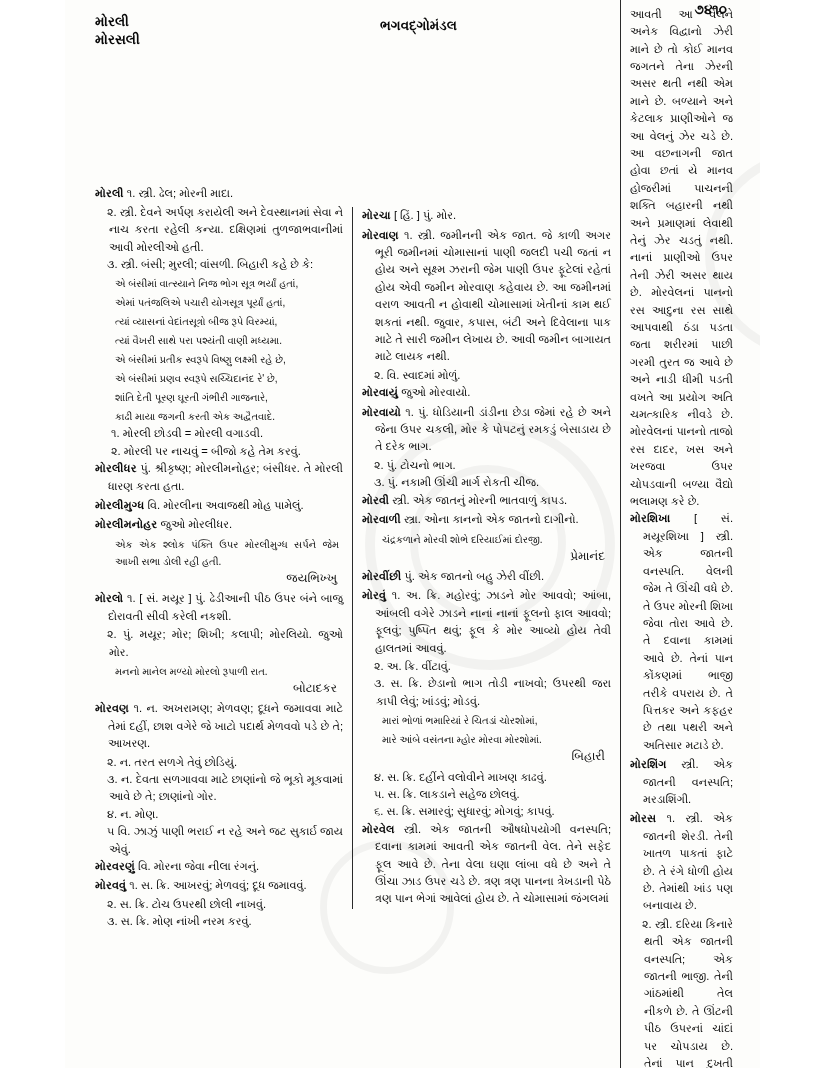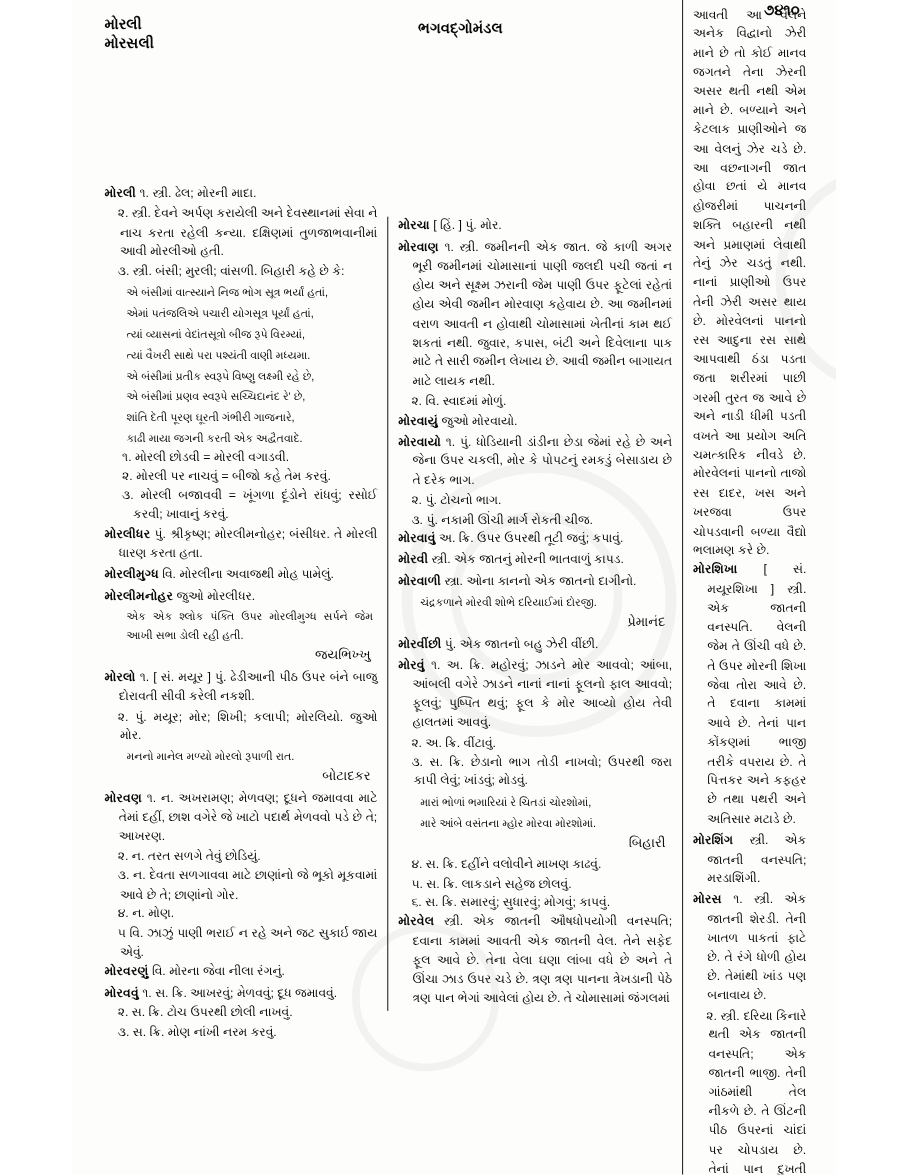--- a/index.html
+++ b/index.html
@@ -159,21 +159,20 @@
         <p class="quote">એ બંસીમાં વાત્સ્યાને નિજ ભોગ સૂત્ર ભર્યાં હતાં,</p>
         <p class="quote">એમાં પતંજલિએ પચારી યોગસૂત્ર પૂર્યાં હતાં,</p>
         <p class="quote">ત્યાં વ્યાસનાં વેદાંતસૂત્રો બીજ રૂપે વિરમ્યાં,</p>
         <p class="quote">ત્યાં વૈખરી સાથે પરા પશ્યંતી વાણી મધ્યમા.</p>
         <p class="quote">એ બંસીમાં પ્રતીક સ્વરૂપે વિષ્ણુ લક્ષ્મી રહે છે,</p>
         <p class="quote">એ બંસીમાં પ્રણવ સ્વરૂપે સચ્ચિદાનંદ રે' છે,</p>
         <p class="quote">શાંતિ દેતી પૂરણ ઘૂરતી ગંભીરી ગાજનારે,</p>
         <p class="quote">કાઢી માયા જગની કરતી એક અદ્વૈતવાદે.</p>
         <p class="idiom">૧. મોરલી છોડવી = મોરલી વગાડવી.</p>
         <p class="idiom">૨. મોરલી પર નાચવું = બીજો કહે તેમ કરવું.</p>
-        <p class="idiom">૩. મોરલી બજાવવી = ખૂંગળા દૂંડોને રાંધવું; રસોઈ કરવી; ખાવાનું કરવું.</p>
         <p class="entry"><span class="hw">મોરલીધર</span><span> પું. શ્રીકૃષ્ણ; મોરલીમનોહર; બંસીધર. તે મોરલી ધારણ કરતા હતા.</span></p>
         <p class="entry"><span class="hw">મોરલીમુગ્ધ</span><span> વિ. મોરલીના અવાજથી મોહ પામેલું.</span></p>
         <p class="entry"><span class="hw">મોરલીમનોહર</span><span> જુઓ મોરલીધર.</span></p>
         <p class="quote">એક એક શ્લોક પંક્તિ ઉપર મોરલીમુગ્ધ સર્પને જેમ આખી સભા ડોલી રહી હતી.</p>
         <p class="attrib">જયભિખ્ખુ</p>
         <p class="entry"><span class="hw">મોરલો</span><span> ૧. [ સં. મયૂર ] પું. ઢેડીઆની પીઠ ઉપર બંને બાજુ દોરાવતી સીવી કરેલી નકશી.</span></p>
         <p class="sense">૨. પું. મયૂર; મોર; શિખી; કલાપી; મોરલિયો. જુઓ મોર.</p>
         <p class="quote">મનનો માનેલ મળ્યો મોરલો રૂપાળી રાત.</p>
         <p class="attrib">બોટાદકર</p>
         <p class="entry"><span class="hw">મોરવણ</span><span> ૧. ન. અખરામણ; મેળવણ; દૂધને જમાવવા માટે તેમાં દહીં, છાશ વગેરે જે ખાટો પદાર્થ મેળવવો પડે છે તે; આખરણ.</span></p>
@@ -187,21 +186,20 @@
         <p class="sense">૩. સ. ક્રિ. મોણ નાંખી નરમ કરવું.</p>
       </div>
     <div class="col c2">
         <p class="entry"><span class="hw">મોરચા</span><span> [ હિં. ] પું. મોર.</span></p>
         <p class="entry"><span class="hw">મોરવાણ</span><span> ૧. સ્ત્રી. જમીનની એક જાત. જે કાળી અગર ભૂરી જમીનમાં ચોમાસાનાં પાણી જલદી પચી જતાં ન હોય અને સૂક્ષ્મ ઝરાની જેમ પાણી ઉપર ફૂટેલાં રહેતાં હોય એવી જમીન મોરવાણ કહેવાય છે. આ જમીનમાં વરાળ આવતી ન હોવાથી ચોમાસામાં ખેતીનાં કામ થઈ શકતાં નથી. જુવાર, કપાસ, બંટી અને દિવેલાના પાક માટે તે સારી જમીન લેખાય છે. આવી જમીન બાગાયત માટે લાયક નથી.</span></p>
         <p class="sense">૨. વિ. સ્વાદમાં મોળું.</p>
         <p class="entry"><span class="hw">મોરવાયું</span><span> જુઓ મોરવાયો.</span></p>
         <p class="entry"><span class="hw">મોરવાયો</span><span> ૧. પું. ધોડિયાની ડાંડીના છેડા જેમાં રહે છે અને જેના ઉપર ચકલી, મોર કે પોપટનું રમકડું બેસાડાય છે તે દરેક ભાગ.</span></p>
         <p class="sense">૨. પું. ટોચનો ભાગ.</p>
         <p class="sense">૩. પું. નકામી ઊંચી માર્ગ રોકતી ચીજ.</p>
-        <p class="entry"><span class="hw">મોરવાવું</span><span> અ. ક્રિ. ઉપર ઉપરથી તૂટી જવું; કપાવું.</span></p>
         <p class="entry"><span class="hw">મોરવી</span><span> સ્ત્રી. એક જાતનું મોરની ભાતવાળું કાપડ.</span></p>
         <p class="entry"><span class="hw">મોરવાળી</span><span> સ્ત્રા. ઓના કાનનો એક જાતનો દાગીનો.</span></p>
         <p class="quote">ચંદ્રકળાને મોરવી શોભે દરિયાઈમાં દોરજી.</p>
         <p class="attrib">પ્રેમાનંદ</p>
         <p class="entry"><span class="hw">મોરવીંછી</span><span> પું. એક જાતનો બહુ ઝેરી વીંછી.</span></p>
         <p class="entry"><span class="hw">મોરવું</span><span> ૧. અ. ક્રિ. મહોરવું; ઝાડને મોર આવવો; આંબા, આંબલી વગેરે ઝાડને નાનાં નાનાં ફૂલનો ફાલ આવવો; ફૂલવું; પુષ્પિત થવું; ફૂલ કે મોર આવ્યો હોય તેવી હાલતમાં આવવું.</span></p>
         <p class="sense">૨. અ. ક્રિ. વીંટાવું.</p>
         <p class="sense">૩. સ. ક્રિ. છેડાનો ભાગ તોડી નાખવો; ઉપરથી જરા કાપી લેવું; ખાંડવું; મોડવું.</p>
         <p class="quote">મારાં ભોળાં ભમારિયાં રે ચિતડાં ચોરશોમાં,</p>
         <p class="quote">મારે આંબે વસંતના મ્હોર મોરવા મોરશોમાં.</p>

